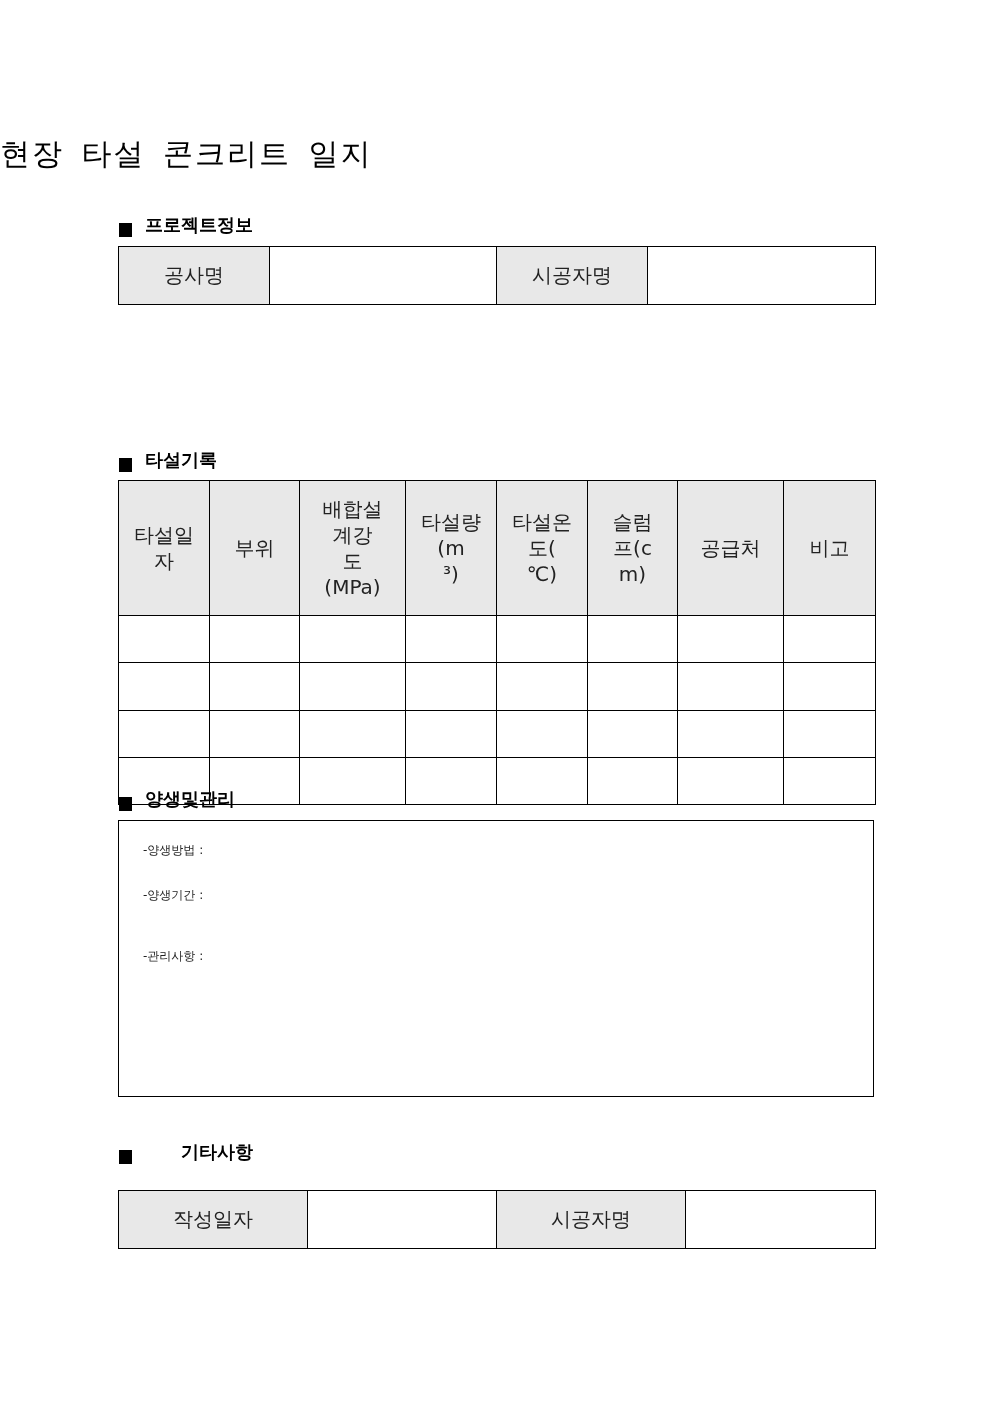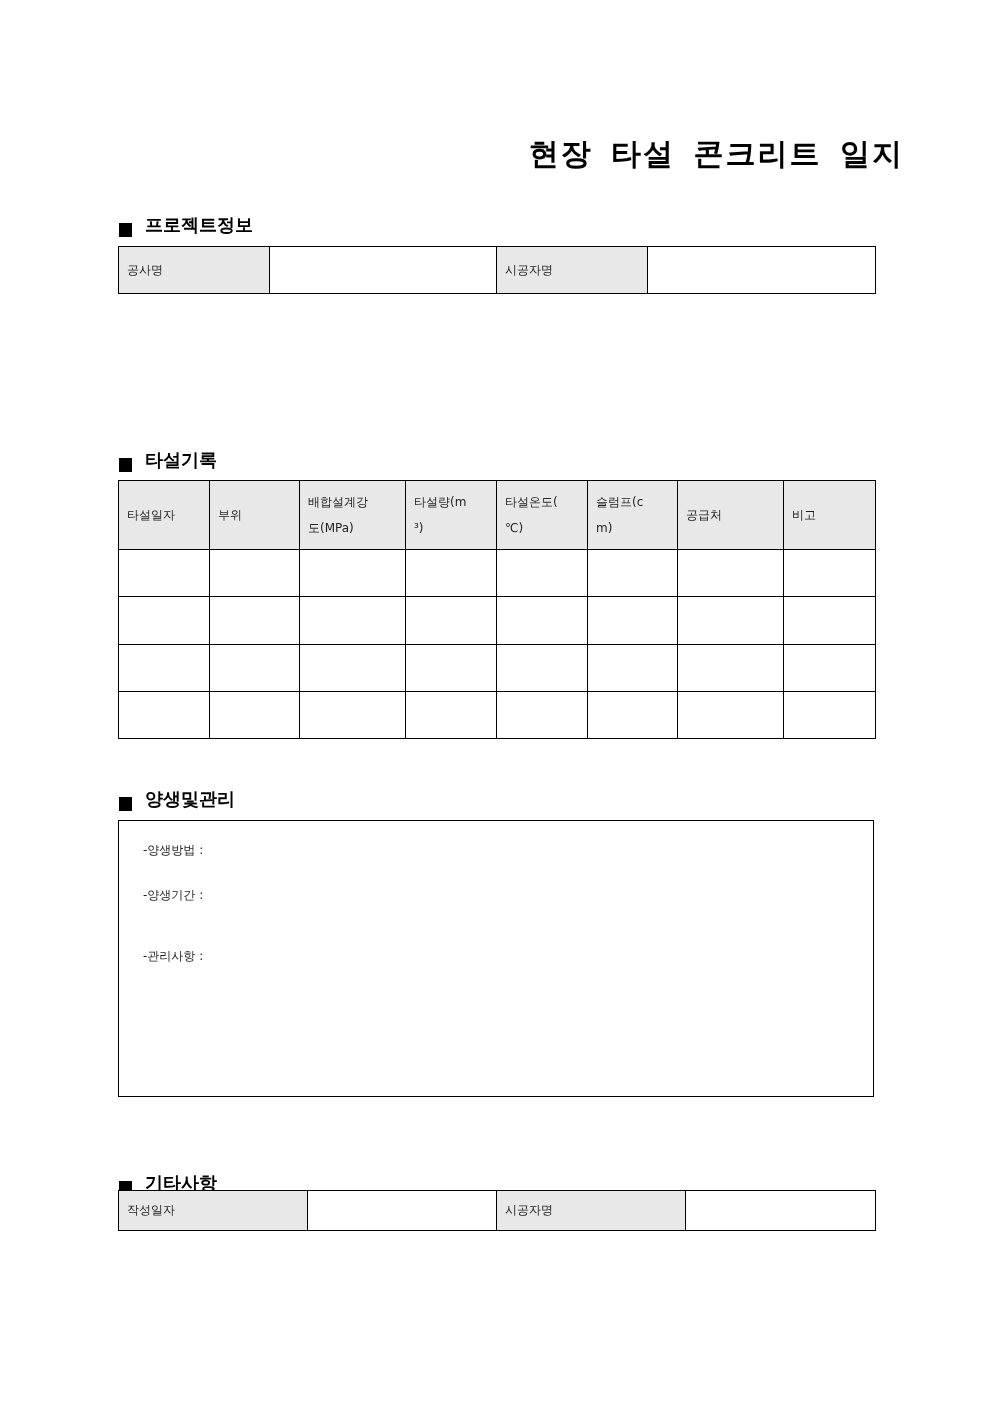--- a/index.html
+++ b/index.html
@@ -1,25 +1,25 @@
 <!DOCTYPE html>
 <html><head>
 <meta charset="utf-8">
 <style>
   html, body { margin: 0; padding: 0; background: #ffffff; }
   body { width: 992px; height: 1403px; position: relative; overflow: hidden;
          font-family: "DejaVu Sans", "Liberation Sans", sans-serif; color: #111; }
-  .title { position: absolute; left: 0; width: 904px; top: 134px; text-align: right;
-           font-size: 30px; font-weight: bold; letter-spacing: 2px; word-spacing: 6px; color: #000; }
+  .title { position: absolute; left: 0; width: 904px; top: 134px; text-align: left;
+           font-size: 30px; font-weight: normal; letter-spacing: 2px; word-spacing: 6px; color: #000; }
   .sec { position: absolute; left: 119px; font-size: 18px; font-weight: bold; color: #000;
          display: flex; align-items: flex-end; }
   .sq { display: inline-block; width: 13px; height: 14px; background: #000; margin-right: 13px; }
   table { position: absolute; border-collapse: collapse; table-layout: fixed; }
-  td { border: 1.6px solid #000; padding: 8px; vertical-align: middle;
-       font-size: 12px; color: #222; }
+  td { border: 1.6px solid #000; padding: 15px; text-align: center; vertical-align: middle;
+       font-size: 20px; color: #222; }
   td.lbl { background: #e8e8e8; }
   td.hd { background: #e8e8e8; line-height: 26px; }
   .box { position: absolute; left: 118px; top: 820px; width: 754px; height: 275px;
          border: 1.6px solid #000; }
   .line { position: absolute; left: 24px; font-size: 12px; color: #222; }
 </style>
 </head>
 <body>
 
 <div class="title">현장 타설 콘크리트 일지</div>
@@ -117,21 +117,21 @@
 <div class="sec" style="top:787px;">
   <span class="sq"></span>
   <span>양생및관리</span>
 </div>
 <div class="box">
   <div class="line" style="top:21px;">-양생방법 :</div>
   <div class="line" style="top:66px;">-양생기간 :</div>
   <div class="line" style="top:127px;">-관리사항 :</div>
 </div>
 
-<div class="sec" style="top:1171px;">
+<div class="sec" style="top:1140px;gap:36px;">
   <span class="sq"></span>
   <span>기타사항</span>
 </div>
 <table style="left:118px; top:1190px; width:757px;">
   <colgroup>
       <col style="width:189px">
       <col style="width:189px">
       <col style="width:189px">
       <col style="width:190px">
     </colgroup>

